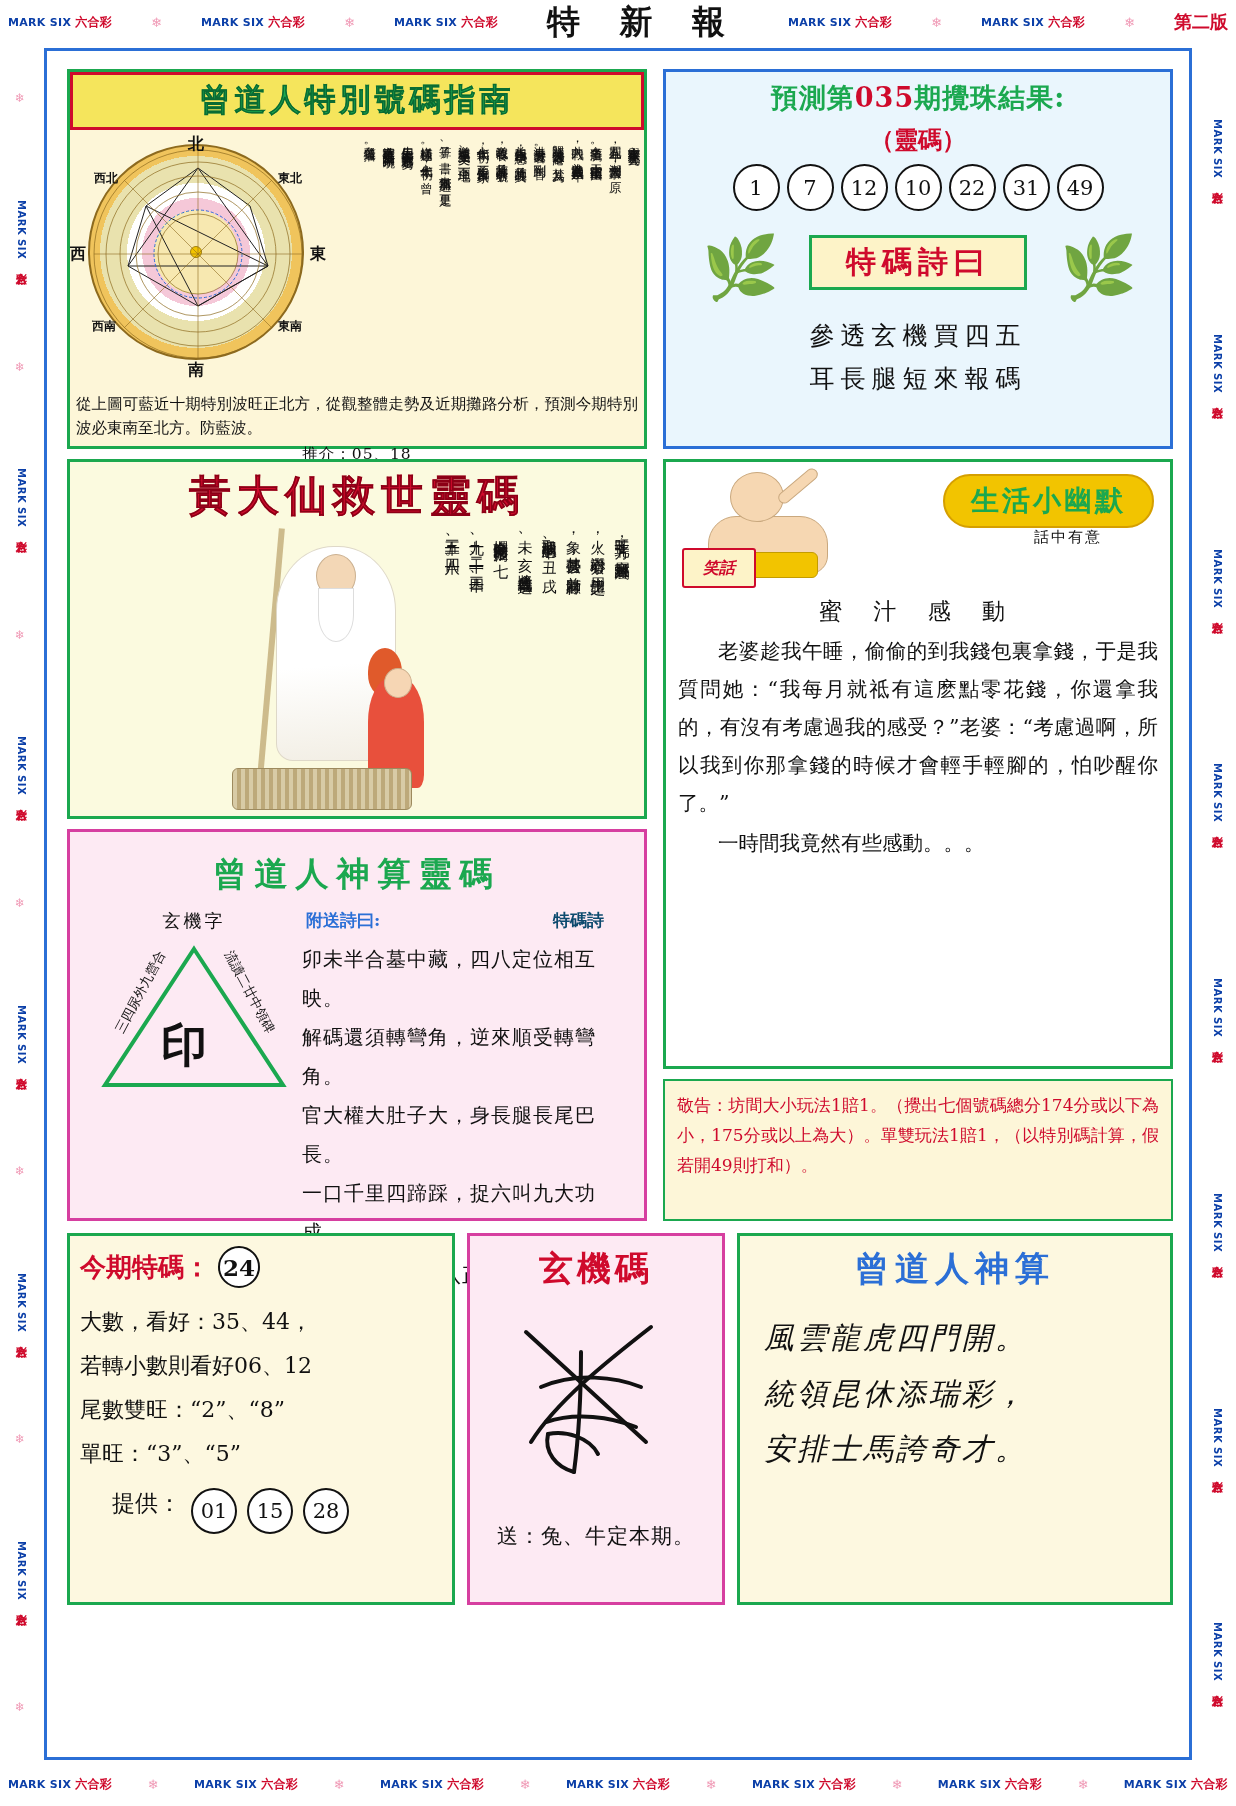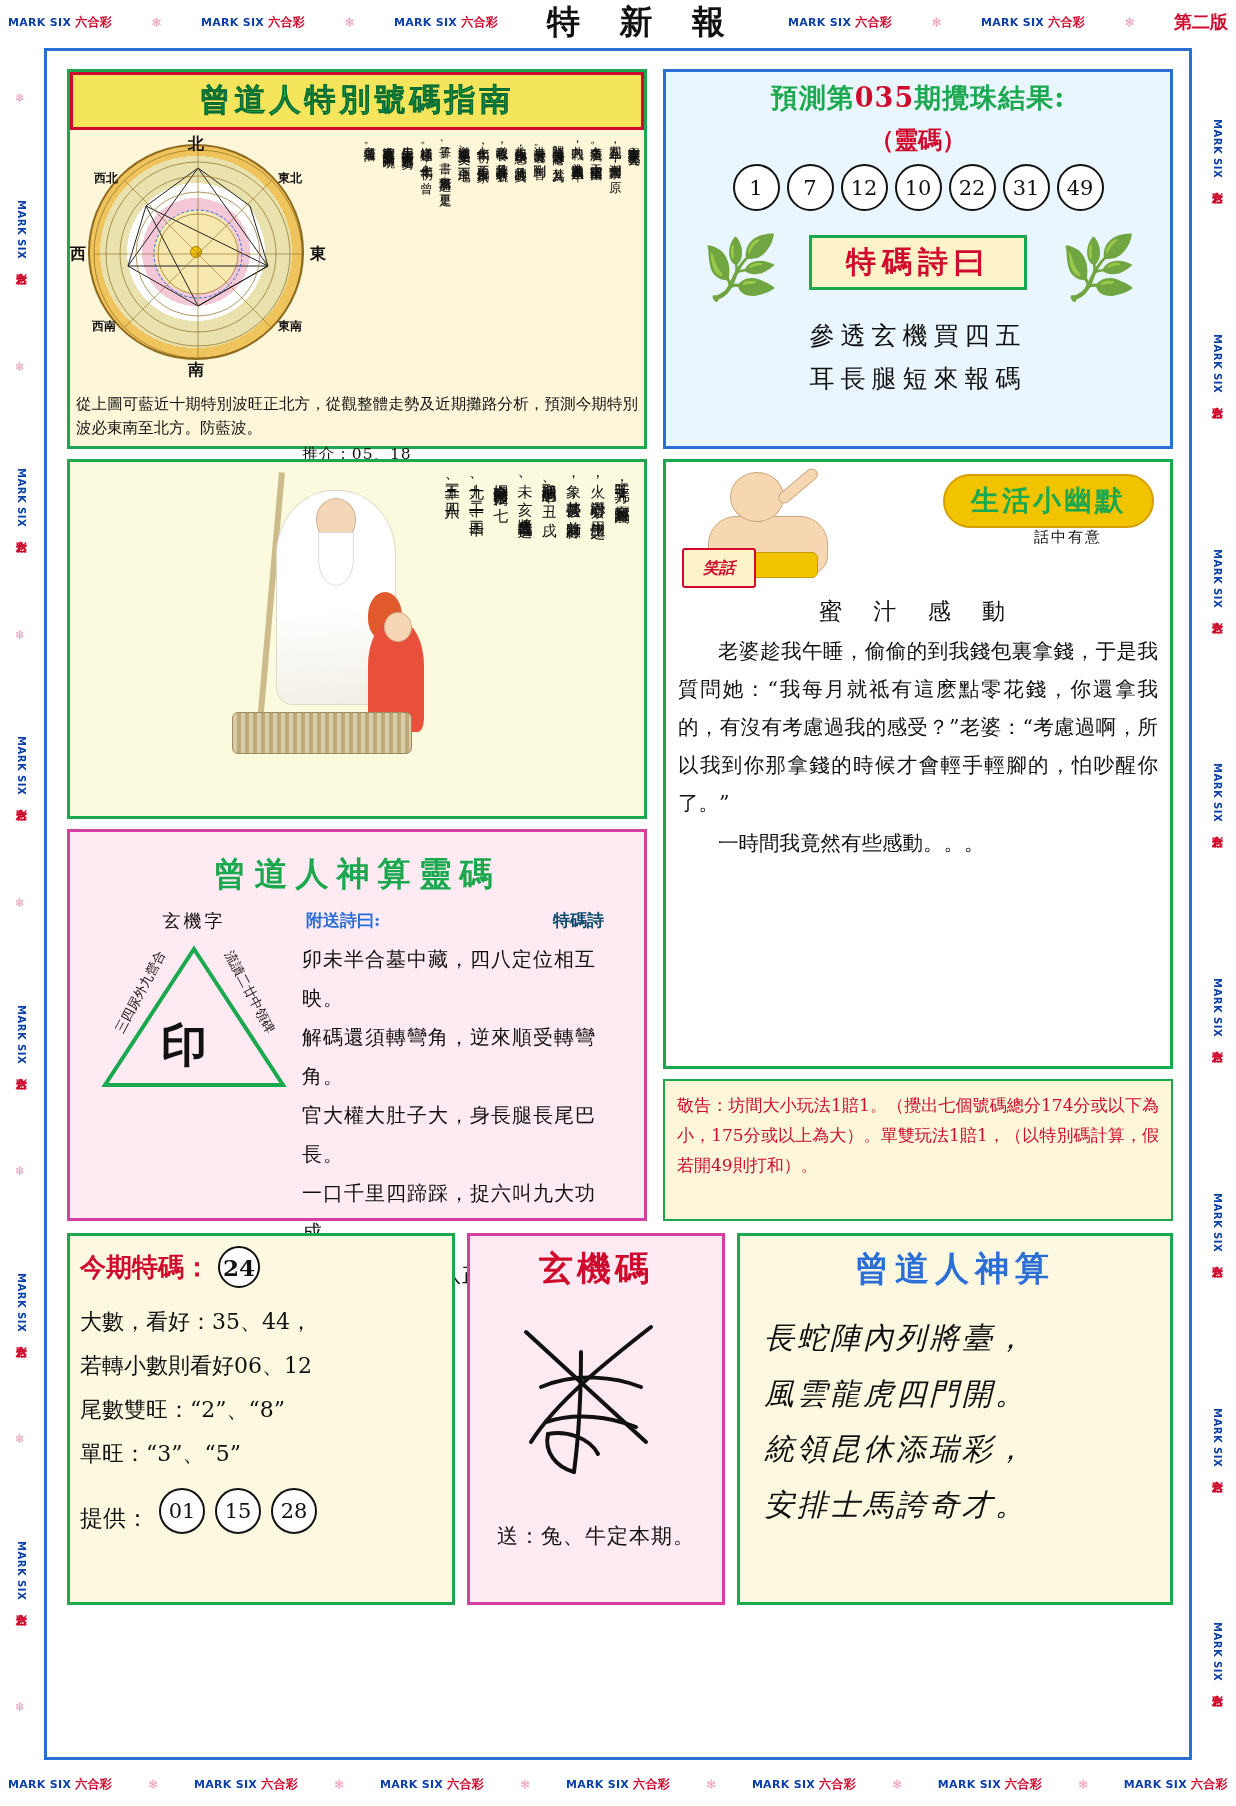--- a/index.html
+++ b/index.html
@@ -426,22 +426,22 @@
     border: 2px solid #111; color: #111;
     display: flex; align-items: center; justify-content: center;
     font-size: 23px; background: #fff; text-align: right;
   }
   .g-lines {
     margin-top: 12px;
     font-family: "DejaVu Serif", serif;
     font-size: 22px; color: #111; line-height: 2.0;
   }
   .g-foot {
-    margin-top: 12px; display: flex; align-items: flex-end; gap: 10px;
-    font-family: "DejaVu Serif", serif; font-size: 23px; color: #111;
+    margin-top: 12px; display: flex; align-items: flex-start; gap: 10px;
+    font-family: "DejaVu Serif", serif; font-size: 23px; color: #111; margin-left: 32px;
   }
   .g-foot .circ {
     width: 46px; height: 46px; border-radius: 50%;
     border: 2px solid #111; background: #fff;
     display: flex; align-items: center; justify-content: center;
     font-size: 21px;
   }
 
   
   #boxH {
@@ -711,20 +711,21 @@
         <span class="laurel" style="right:4px">🌿</span>
         <div class="band">特碼詩曰</div>
       </div>
       <div class="poem-lines">
         <div>參透玄機買四五</div>
         <div>耳長腿短來報碼</div>
       </div>
     </div>
 
     <div class="box" id="boxC">
+      <div class="boxC-title">黃大仙救世靈碼</div>
       <div class="boxC-body">
         <div class="boxC-cols">
           <div class="vtext">旺于正北方，寅屬離卦屬</div>
           <div class="vtext">火，潛心察研，用生體之</div>
           <div class="vtext">象，其勢甚優，兼顧財神</div>
           <div class="vtext">取最理想的中、丑、戌</div>
           <div class="vtext">未、亥，將會成為最佳選</div>
           <div class="vtext">擇今期向彩民推薦：七、</div>
           <div class="vtext">十九、二十二、三十四、</div>
           <div class="vtext">三十五、四十八。</div>
@@ -828,21 +829,20 @@
             <path d="M62 142 C80 138 104 146 112 162"></path>
           </g>
         </svg>
       </div>
       <div class="h-foot">送：兔、牛定本期。</div>
     </div>
 
     <div class="box" id="boxI">
       <div class="i-title">曾道人神算</div>
       <div class="i-poem">
-        <div>長蛇陣內列將臺，</div>
         <div>風雲龍虎四門開。</div>
         <div>統領昆休添瑞彩，</div>
         <div>安排士馬誇奇才。</div>
       </div>
     </div>
 
    </div>
   </div>
 </div>
 

